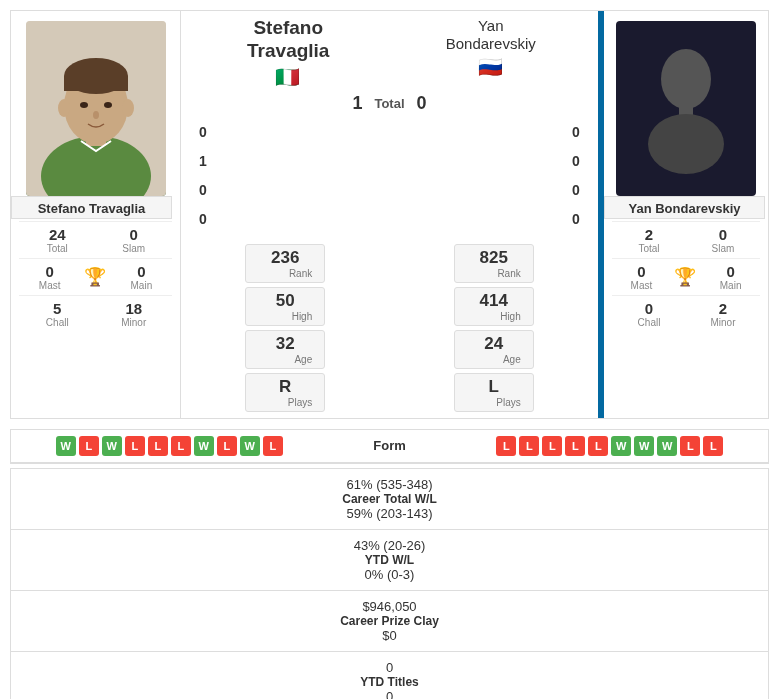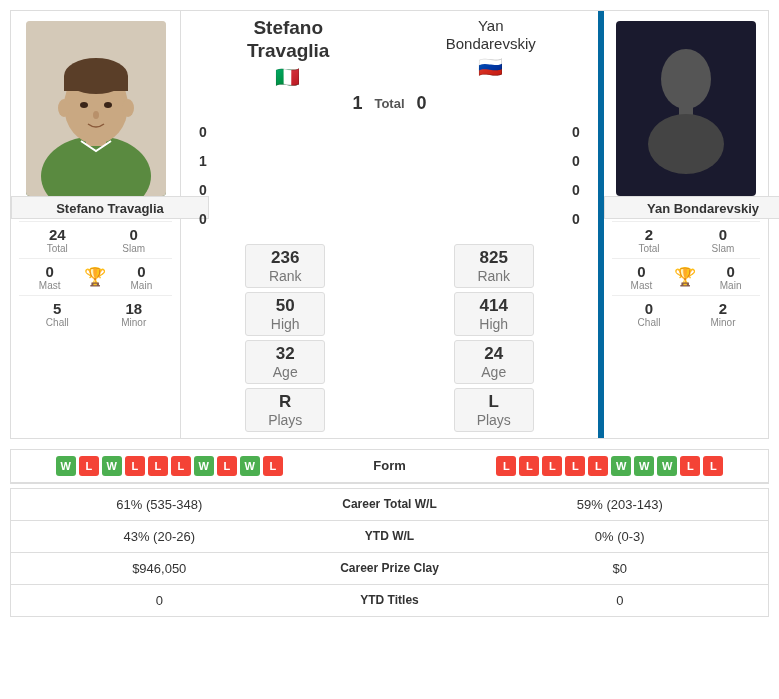--- a/index.html
+++ b/index.html
@@ -1,21 +1,21 @@
 <!DOCTYPE html>
 <html><head>
   <meta charset="utf-8">
   <style>
     * { box-sizing: border-box; margin: 0; padding: 0; }
     body { font-family: Arial, sans-serif; background: #fff; width: 779px; font-size: 13px; color: #333; }
 
     .main-container { width: 779px; padding: 10px; }
 
     .player-name-box {
-      width: 198px;
+      width: 161px;
       text-align: center;
       background: #f5f5f5;
       border: 1px solid #ddd;
       padding: 4px 4px 2px;
       font-weight: bold;
       font-size: 13px;
     }
 
     
     .top-grid {
@@ -98,20 +98,21 @@
     }
     .badge.w { background: #4CAF50; }
     .badge.l { background: #f44336; }
 
     .stat-row-plain {
       display: flex;
       align-items: center;
       padding: 8px 8px;
       border-bottom: 1px solid #ddd;
       background: #fff;
+      flex-direction: column;
     }
     .stat-row-plain:last-child { border-bottom: none; }
     .stat-row-plain .left-val { flex: 1; text-align: center; font-size: 13px; }
     .stat-row-plain .center-label { width: 180px; text-align: center; font-weight: bold; font-size: 12px; }
     .stat-row-plain .right-val { flex: 1; text-align: center; font-size: 13px; }
 
     .mid-surface-section {
       width: 100%;
       padding: 0 4px;
       margin-bottom: 8px;
@@ -144,22 +145,23 @@
       border-radius: 3px;
       text-align: center;
       padding: 3px 12px;
       min-width: 80px;
     }
     .mps-val {
       font-size: 17px;
       font-weight: bold;
     }
     .mps-lbl {
-      font-size: 14px;
+      font-size: 10px;
       color: #777;
+      text-align: right;
     }
 
     
     .p-stats-section {
       padding: 2px 8px 8px;
     }
     .p-stats-row {
       display: flex;
       border-top: 1px solid #eee;
     }

